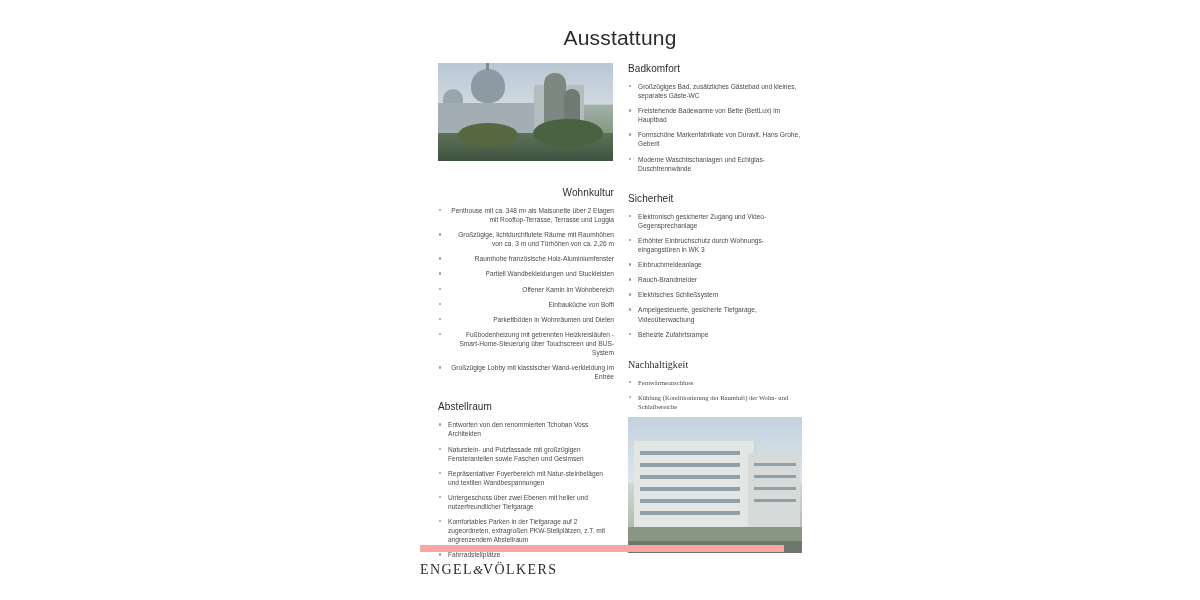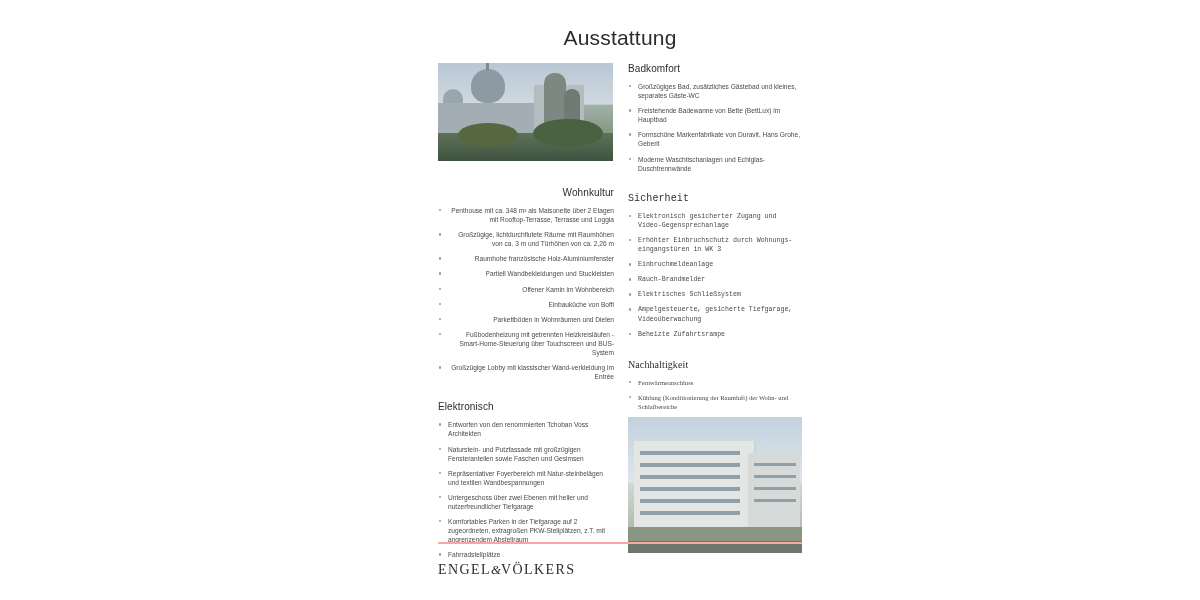--- a/index.html
+++ b/index.html
@@ -226,31 +226,31 @@
     top: 3px;
     width: 2.4px;
     height: 2.4px;
     background: #9a9a9a;
     border-radius: 50%;
   }
 
   
   .sec-wohnkultur { margin-top: 0; text-align: right; }
   .sec-architektur { margin-top: 20px; }
-  .sec-sicherheit { margin-top: 20px; font-family: Liberation Mono, monospace; }
+  .sec-sicherheit { margin-top: 20px; }
   .sec-nachhaltigkeit { margin-top: 20px; font-family: Liberation Serif, serif; }
 
   
   .footer {
     position: absolute;
-    left: 418px;
+    left: 400px;
     bottom: 22px;
     width: 364px;
-    border-top: 2px solid #fca5a5;
-    padding-top: 18px;
+    border-top: 7px solid #fca5a5;
+    padding-top: 10px;
   }
   .logo {
     font-family: "Liberation Serif", serif;
     font-size: 14px;
     letter-spacing: 1.4px;
     color: #2c2c2c;
   }
   .logo .amp {
     font-family: "Liberation Serif", serif;
     font-style: italic;
@@ -286,21 +286,21 @@
         <li>Partiell Wandbekleidungen und Stuckleisten</li>
         <li>Offener Kamin im Wohnbereich</li>
         <li>Einbauküche von Boffi</li>
         <li>Parkettböden in Wohnräumen und Dielen</li>
         <li>Fußbodenheizung mit getrennten Heizkreisläufen - Smart-Home-Steuerung über Touchscreen und BUS-System</li>
         <li>Großzügige Lobby mit klassischer Wand-verkleidung im Entrée</li>
       </ul>
     </div>
 
     <div class="section sec-architektur">
-      <h2 class="section-title">Elektronisch</h2>
+      <h2 class="section-title">Abstellraum</h2>
       <ul class="bullets">
         <li>Entworfen von den renommierten Tchoban Voss Architekten</li>
         <li>Natursteín- und Putzfassade mit großzügigen Fensteranteilen sowie Faschen und Gesimsen</li>
         <li>Repräsentativer Foyerbereich mit Natur-steinbelägen und textilen Wandbespannungen</li>
         <li>Untergeschoss über zwei Ebenen mit heller und nutzerfreundlicher Tiefgarage</li>
         <li>Komfortables Parken in der Tiefgarage auf 2 zugeordneten, extragroßen PKW-Stellplätzen, z.T. mit angrenzendem Abstellraum</li>
         <li>Fahrradstellplätze</li>
       </ul>
     </div>
 

